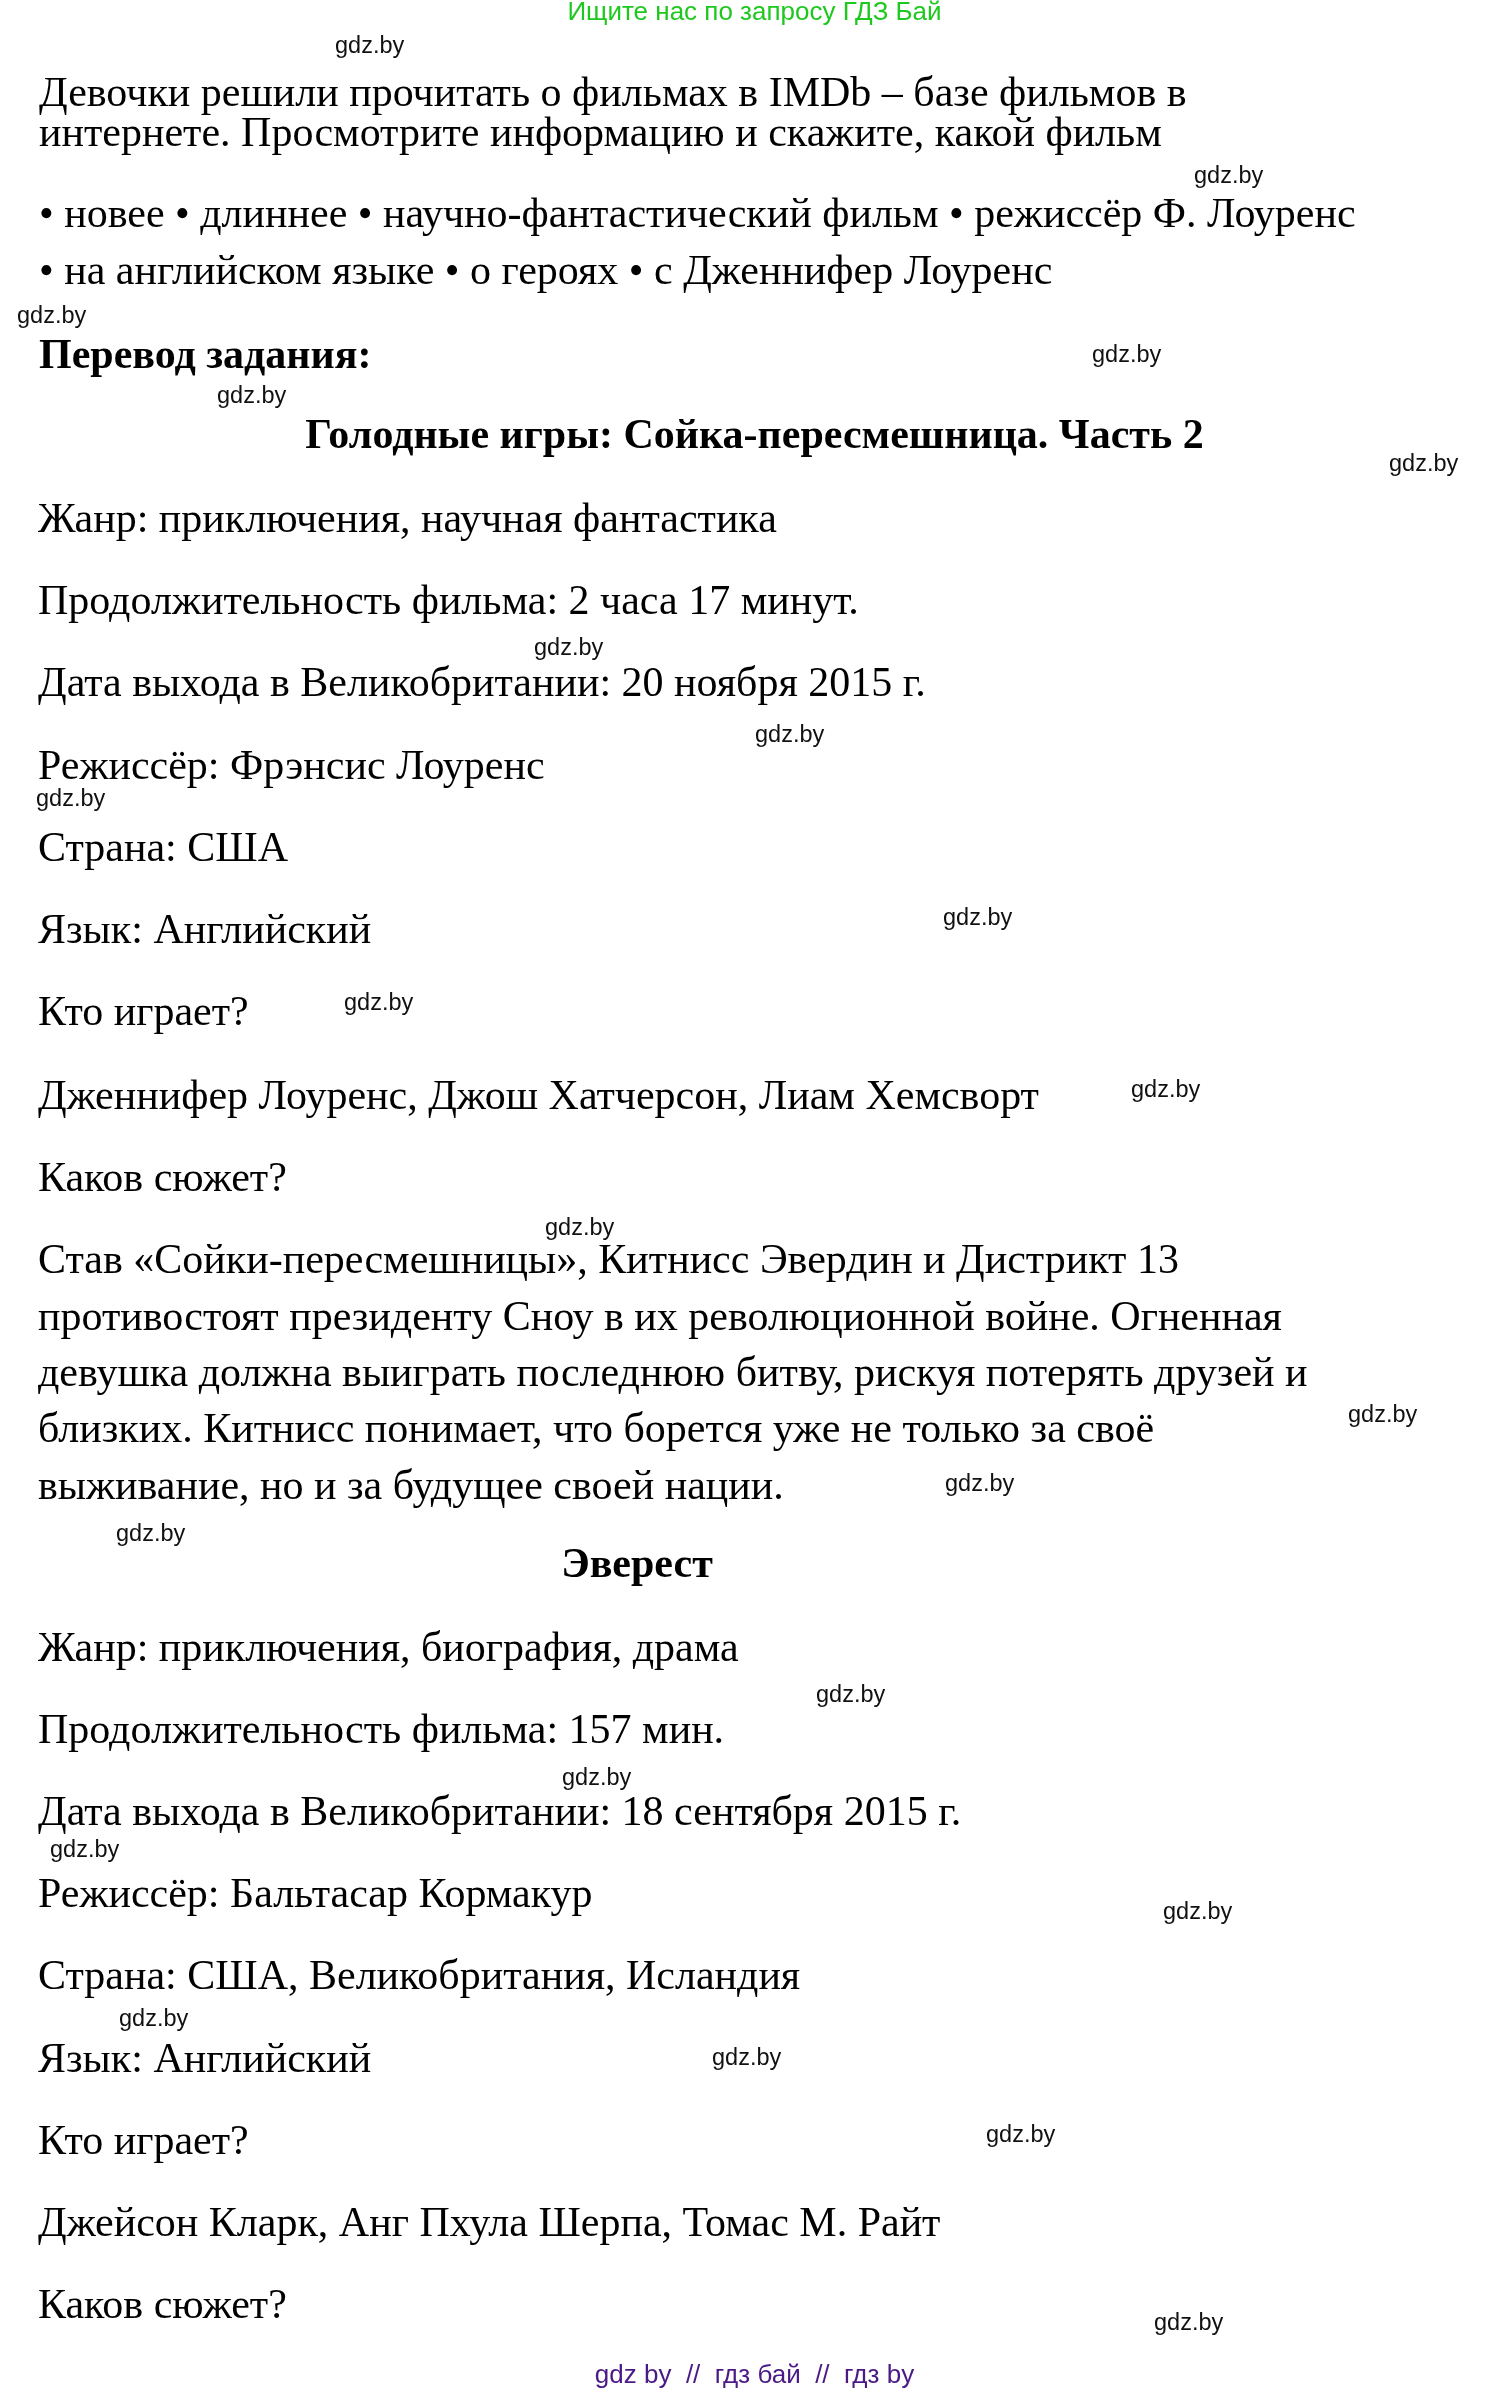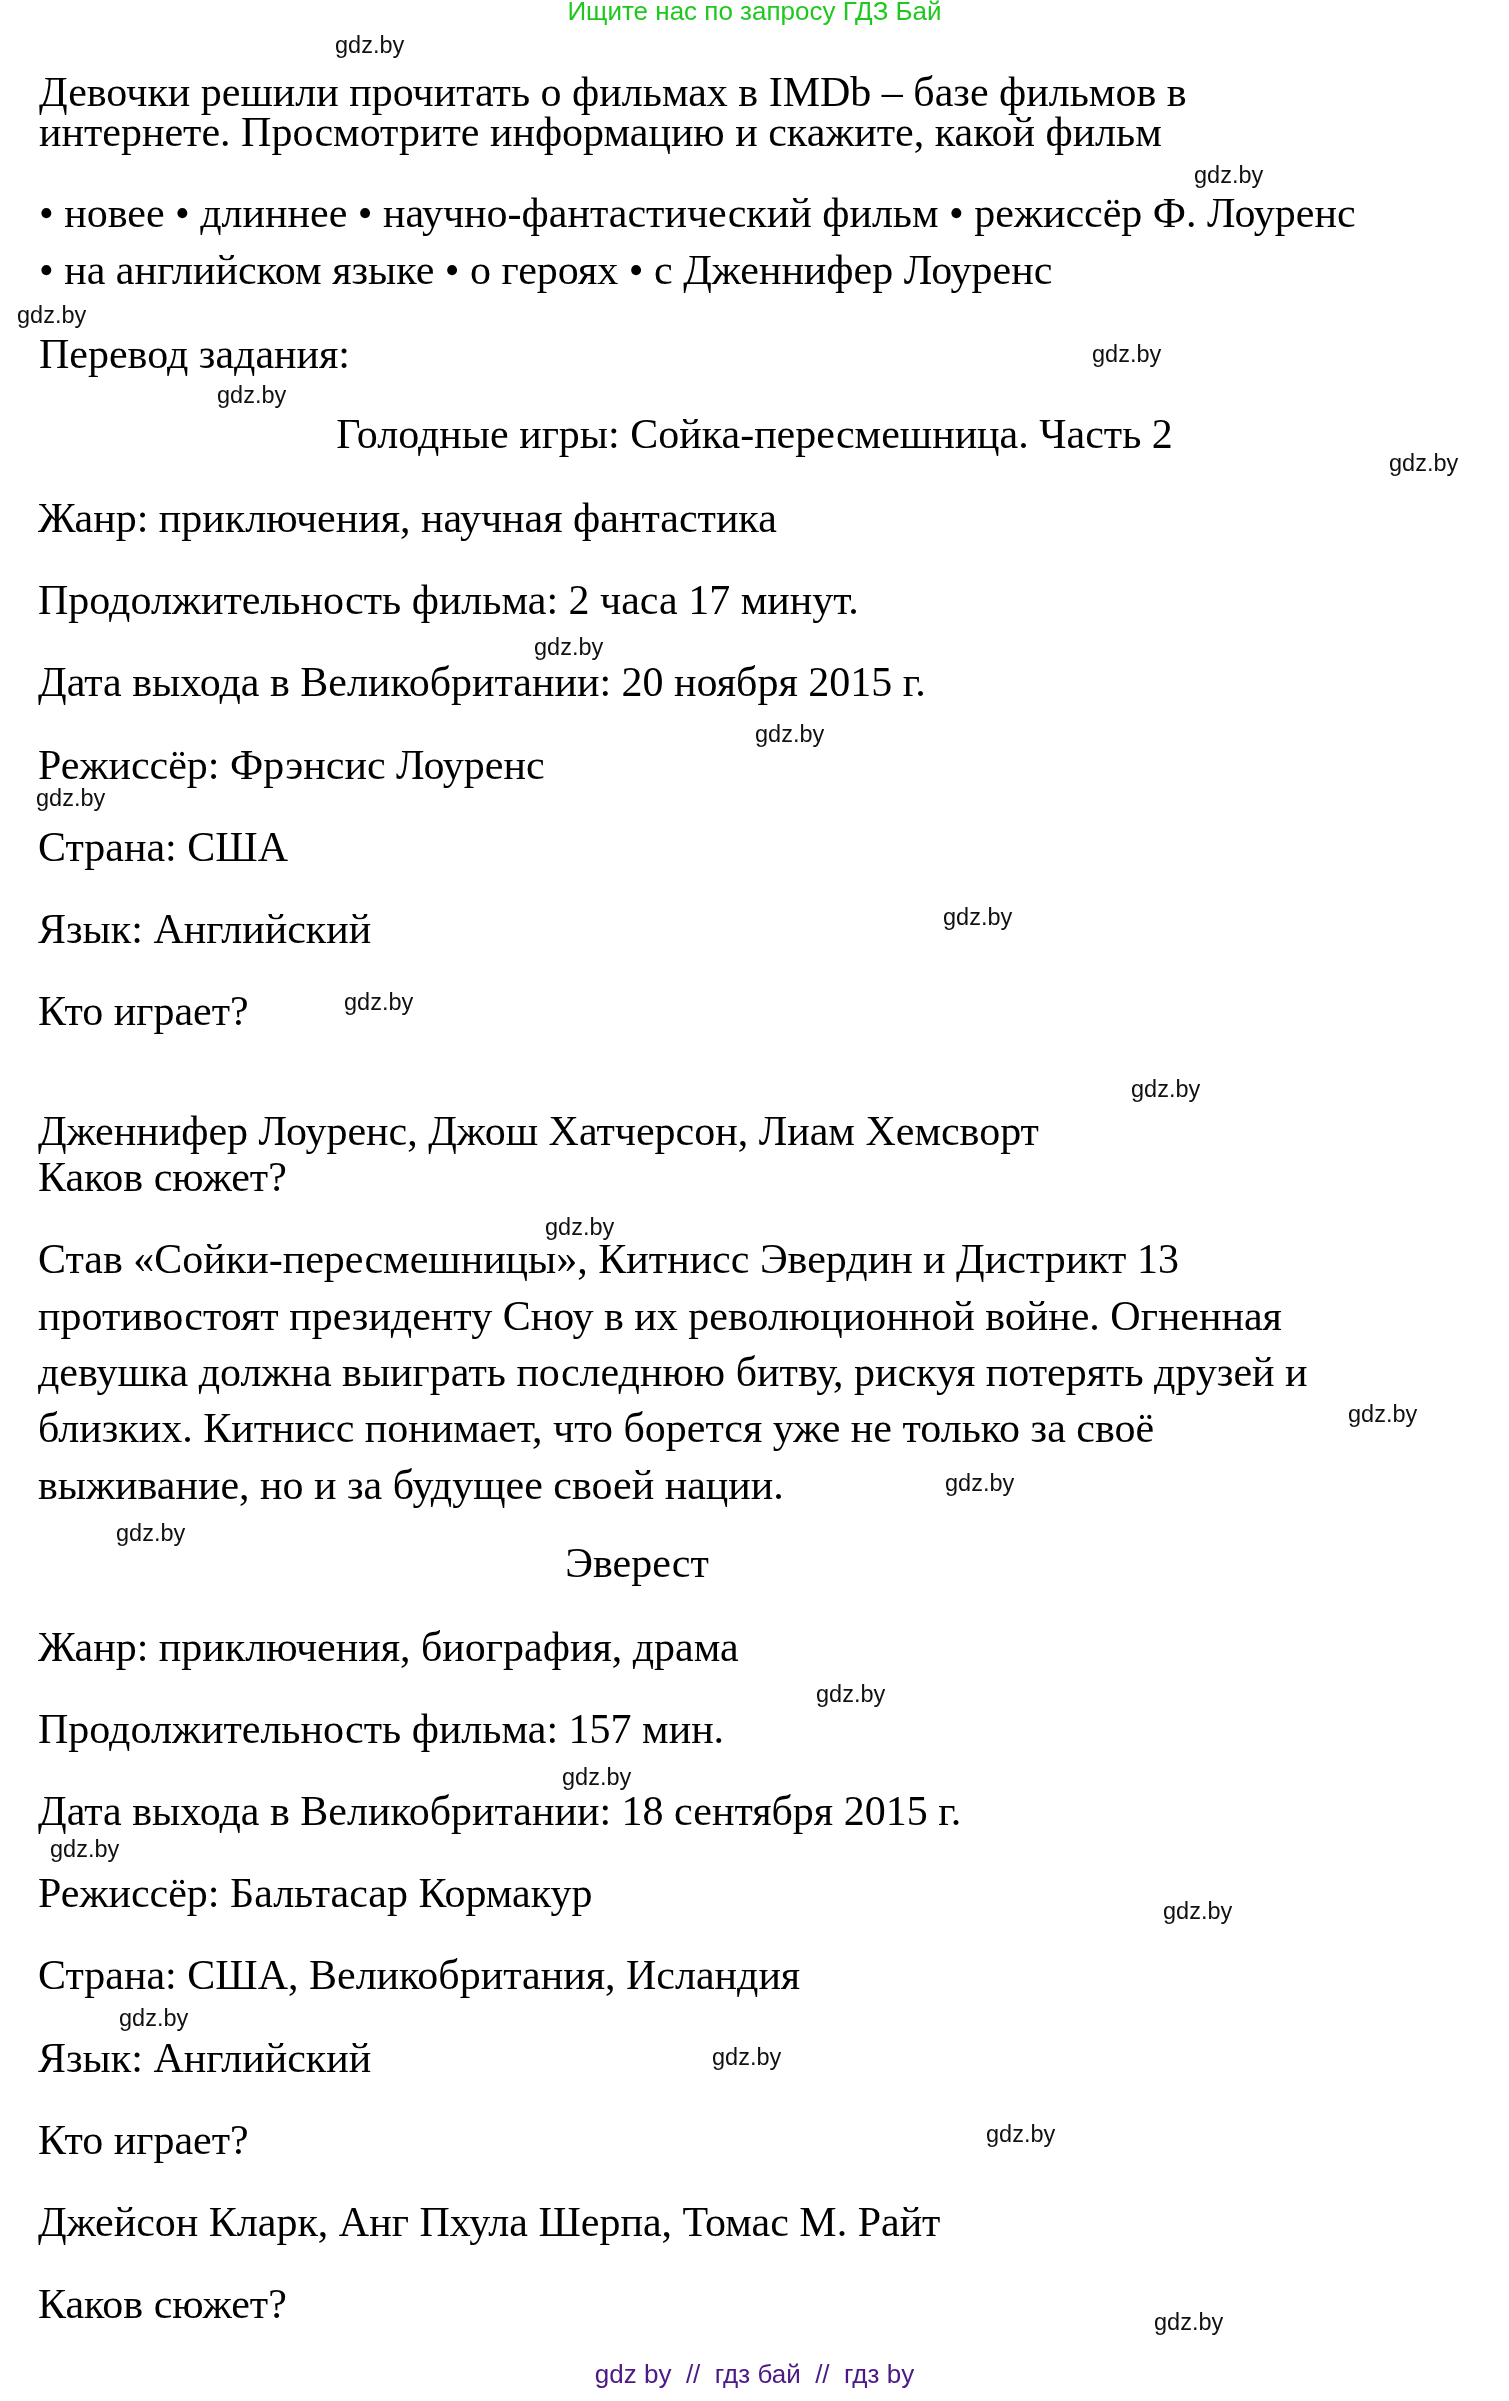--- a/index.html
+++ b/index.html
@@ -1,21 +1,21 @@
 <!DOCTYPE html>
 <html style="font-size:12.5px"><head>
 <meta charset="utf-8">
 <style>
   html, body { margin:0; padding:0; background:#ffffff; }
   body { width:1509px; height:2401px; position:relative; overflow:hidden; }
   .serif { font-family:"Liberation Serif", "DejaVu Serif", serif; color:#000; }
   .sans { font-family:"Liberation Sans", "DejaVu Sans", sans-serif; }
   .abs { position:absolute; white-space:nowrap; }
   .line { font-size:42px; line-height:1; }
-  .bold { font-weight:normal; }
+  .bold { font-weight:bold; }
   .wm { font-family:"Liberation Sans", "DejaVu Sans", sans-serif; font-size:23.5px; color:#111; line-height:1; }
   .top-banner { font-size:26px; line-height:1; }
   .footer { font-size:26px; line-height:1; }
 </style>
 </head>
 <body>
 
 <div class="abs sans top-banner" style="left:0; width:1509px; text-align:center; top:-1.6px; color:#1ec81e;">Ищите нас по запросу ГДЗ Бай</div>
 
 <div class="abs serif line" style="left:39px; top:55px;margin-top:16px;">Девочки решили прочитать о фильмах в IMDb – базе фильмов в</div>
@@ -26,21 +26,21 @@
 <div class="abs serif line bold" style="left:39px; top:333px;">Перевод задания:</div>
 
 <div class="abs serif line bold" style="left:0; width:1509px; text-align:center; top:413px;">Голодные игры: Сойка-пересмешница. Часть 2</div>
 <div class="abs serif line" style="left:38px; top:497px;">Жанр: приключения, научная фантастика</div>
 <div class="abs serif line" style="left:38px; top:579px;">Продолжительность фильма: 2 часа 17 минут.</div>
 <div class="abs serif line" style="left:38px; top:661px;">Дата выхода в Великобритании: 20 ноября 2015 г.</div>
 <div class="abs serif line" style="left:38px; top:744px;">Режиссёр: Фрэнсис Лоуренс</div>
 <div class="abs serif line" style="left:38px; top:826px;">Страна: США</div>
 <div class="abs serif line" style="left:38px; top:908px;">Язык: Английский</div>
 <div class="abs serif line" style="left:38px; top:990px;">Кто играет?</div>
-<div class="abs serif line" style="left:38px; top:1074px;margin-top:36px;">Дженнифер Лоуренс, Джош Хатчерсон, Лиам Хемсворт</div>
+<div class="abs serif line" style="left:38px; top:1074px;">Дженнифер Лоуренс, Джош Хатчерсон, Лиам Хемсворт</div>
 <div class="abs serif line" style="left:38px; top:1156px;">Каков сюжет?</div>
 <div class="abs serif line" style="left:38px; top:1238px;">Став «Сойки-пересмешницы», Китнисс Эвердин и Дистрикт 13</div>
 <div class="abs serif line" style="left:38px; top:1295px;">противостоят президенту Сноу в их революционной войне. Огненная</div>
 <div class="abs serif line" style="left:38px; top:1351px;">девушка должна выиграть последнюю битву, рискуя потерять друзей и</div>
 <div class="abs serif line" style="left:38px; top:1407px;">близких. Китнисс понимает, что борется уже не только за своё</div>
 <div class="abs serif line" style="left:38px; top:1464px;">выживание, но и за будущее своей нации.</div>
 
 <div class="abs serif line bold" style="left:0; width:1274px; text-align:center; top:1542px;">Эверест</div>
 <div class="abs serif line" style="left:38px; top:1626px;">Жанр: приключения, биография, драма</div>
 <div class="abs serif line" style="left:38px; top:1708px;">Продолжительность фильма: 157 мин.</div>

